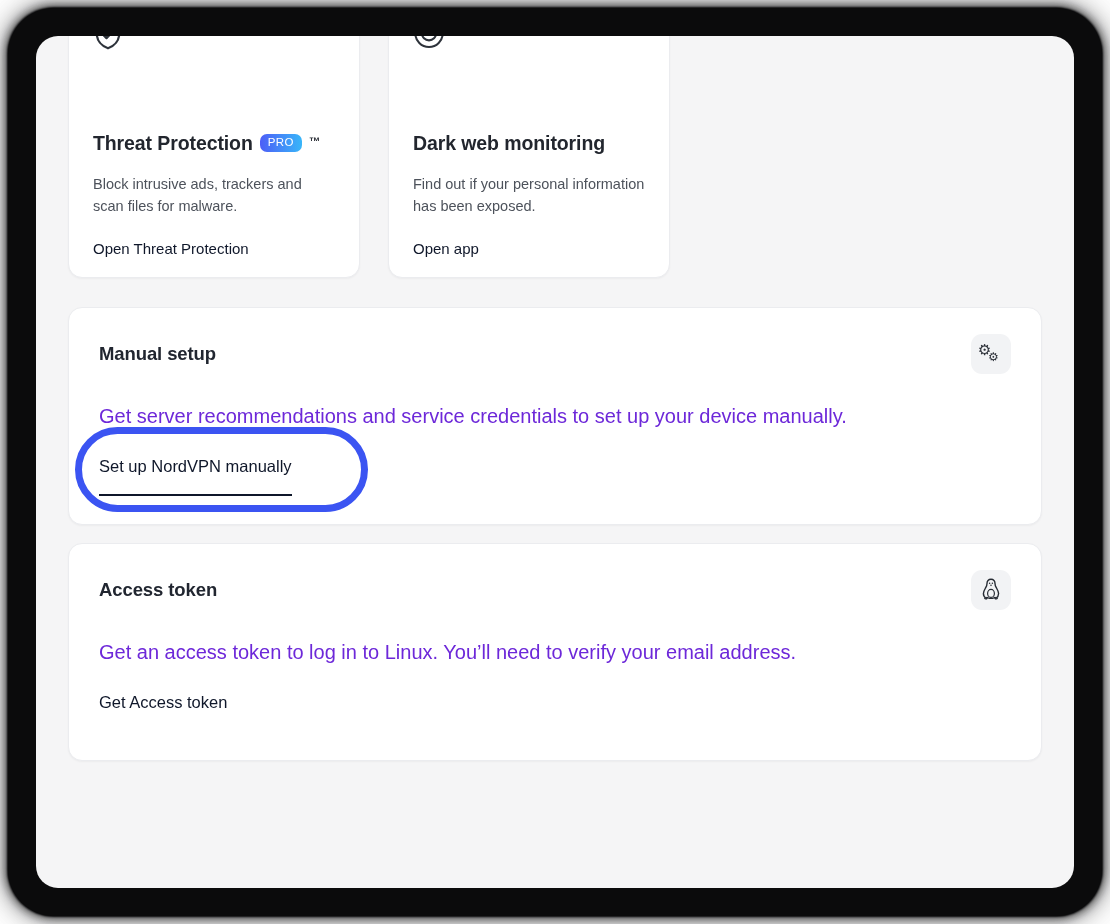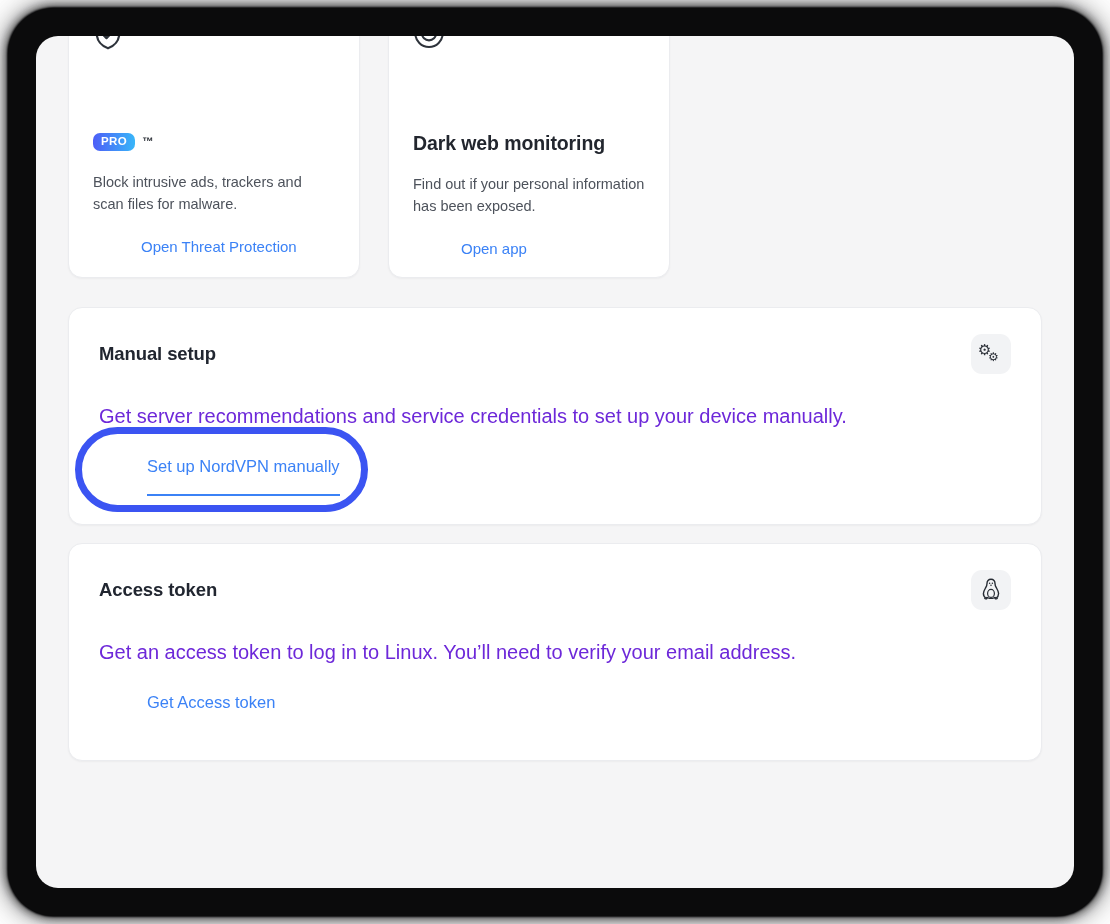--- a/index.html
+++ b/index.html
@@ -41,29 +41,29 @@
   }
   .pill svg { display:block; }
 
   .card-title {
     margin-top:73px; font-size:19.5px; font-weight:600; color:#22262e;
     letter-spacing:-.1px; line-height:26px; display:flex; align-items:center; gap:7px;
   }
   .pro {
     display:inline-block; padding:3px 8px 4px; border-radius:7px;
     background:linear-gradient(90deg,#4d5ef7,#38b6f9);
-    color:#fff; font-size:11.5px; font-weight:700; letter-spacing:.4px; line-height:1;
+    color:#fff; font-size:11.5px; font-weight:400; letter-spacing:.4px; line-height:1;
   }
   .tm { font-size:11px; color:#23272f; font-weight:600; align-self:flex-start; margin-top:-2px; }
 
   .card-desc { margin-top:17px; font-size:14.5px; line-height:22px; color:#4d525b; }
   .feature-card .card-desc { max-width:246px; }
   .feature-card.second .card-desc { max-width:240px; }
 
-  .link { display:inline-block; color:#3b82f6; font-weight:500; text-decoration:none; cursor:pointer;margin-left:48px; }
+  .link { display:inline-block; color:#0f172a; font-weight:500; text-decoration:none; cursor:pointer; }
   .feature-card .link { margin-top:23px; font-size:15px; }
 
   
   .section-heading { margin-top:87px; font-size:16px; font-weight:500; color:#2a2e36; }
 
   .wide-card { position:relative; margin-top:29px; height:218px; padding:26px 30px; }
   .wide-card + .wide-card { margin-top:18px; }
   .wide-head { display:flex; justify-content:space-between; align-items:center; height:40px; }
   .wide-title { font-size:18.5px; font-weight:600; color:#212630; letter-spacing:-.1px; }
   .chip {
@@ -98,20 +98,21 @@
         <div class="card feature-card">
           <div class="icon-row">
             <span>
               <svg width="30" height="34" viewBox="0 0 24 27">
                 <path class="icon-stroke" d="M12 1.5l9 3.4v6.4c0 5.9-3.8 10.2-9 12-5.2-1.8-9-6.1-9-12V4.9z"></path>
                 <path class="icon-stroke" d="M8.2 12.6l2.6 2.6 5-5.2"></path>
               </svg>
             </span>
           </div>
           <h3 class="card-title">
+            <span>Threat Protection</span>
             <span class="pro">PRO</span>
             <span class="tm">™</span>
           </h3>
           <p class="card-desc">Block intrusive ads, trackers and scan files for malware.</p>
           <a class="link">Open Threat Protection</a>
         </div>
 
         <div class="card feature-card second">
           <div class="icon-row">
             <span>

